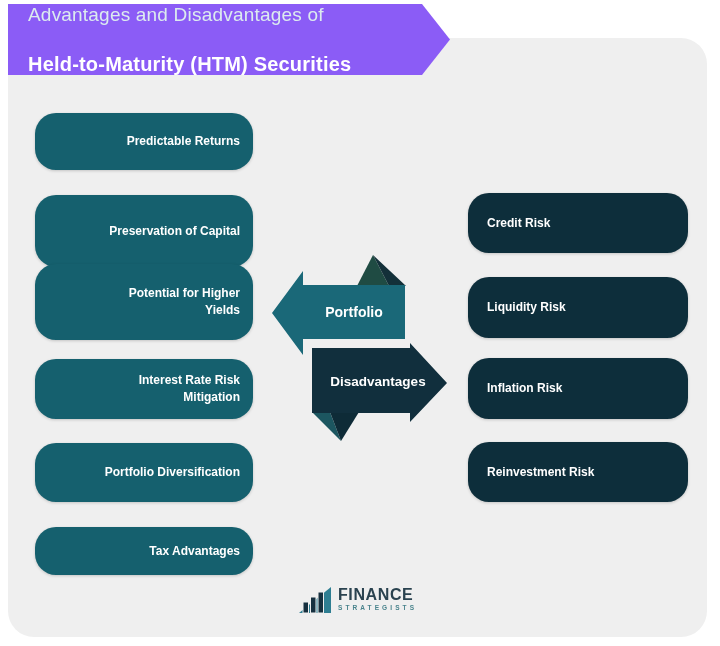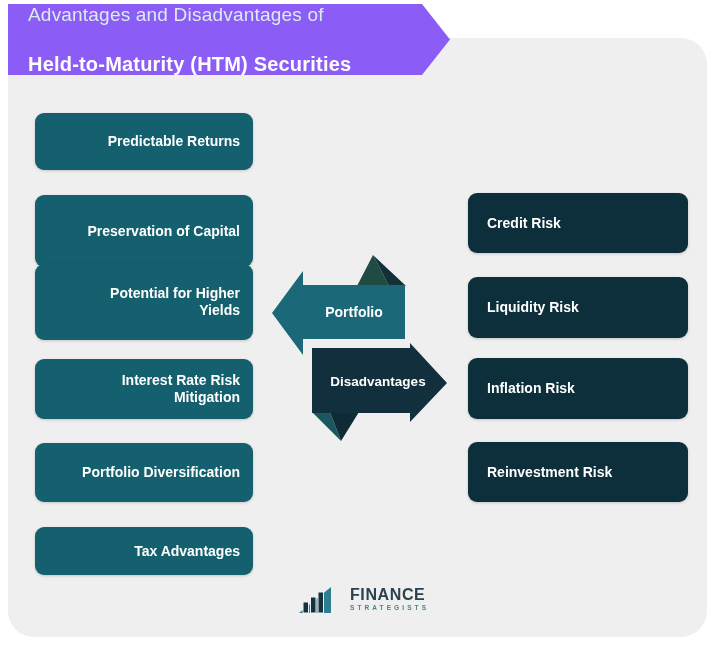--- a/index.html
+++ b/index.html
@@ -14,35 +14,35 @@
   .banner{
     position:absolute;left:8px;top:4px;width:442px;height:71px;
     background:#8b5cf6;
     clip-path:polygon(0 0,414px 0,100% 50%,414px 100%,0 100%);
     color:#fff;display:flex;flex-direction:column;justify-content:center;
     padding-left:20px;box-sizing:border-box;z-index:3;
   }
   .banner .l1{font-size:19px;font-weight:400;color:#DCEBEF;letter-spacing:.2px;line-height:24px;}
   .banner .l2{font-size:20px;font-weight:700;color:#ffffff;line-height:26px;letter-spacing:.2px;margin-top:24px;}
   .box{
-    position:absolute;border-radius:9px;display:flex;align-items:center;
-    color:#ffffff;font-weight:700;font-size:14px;line-height:17px;
+    position:absolute;border-radius:21px;display:flex;align-items:center;
+    color:#ffffff;font-weight:700;font-size:12px;line-height:17px;
     box-sizing:border-box;white-space:pre-line;
     box-shadow:0 1px 3px rgba(0,0,0,.18);z-index:2;
   }
   .adv{left:35px;width:218px;background:#15606E;justify-content:flex-end;text-align:right;padding:0 13px 0 12px;}
   .dis{left:468px;width:220px;background:#0D2E3B;justify-content:flex-start;text-align:left;padding:0 10px 0 19px;}
   .a1{top:113px;height:57px}.a2{top:195px;height:72px}.a3{top:264px;height:76px}
   .a4{top:359px;height:60px}.a5{top:443px;height:59px}.a6{top:527px;height:48px}
   .d1{top:193px;height:60px}.d2{top:277px;height:61px}.d3{top:358px;height:61px}.d4{top:442px;height:60px}
   .arrows{position:absolute;left:260px;top:248px;width:200px;height:200px;z-index:2;}
   .arrow-label{position:absolute;color:#fff;font-weight:700;text-align:center;z-index:4;}
   #lab-adv{left:295px;top:304px;width:118px;font-size:14px;}
   #lab-dis{left:314px;top:374px;width:128px;font-size:13.5px;}
-  .logo{position:absolute;left:298px;top:584px;display:flex;align-items:center;gap:18px;z-index:2;}
+  .logo{position:absolute;left:298px;top:584px;display:flex;align-items:center;gap:6px;z-index:2;}
   .logo-text{display:flex;flex-direction:column;}
   .brand{font-size:16px;font-weight:700;color:#2A424F;letter-spacing:.6px;line-height:15px;}
   .brand-sub{font-size:6.5px;font-weight:700;letter-spacing:3.1px;color:#49838C;margin-top:2px;line-height:8px;}
 </style>
 </head>
 <body>
 
 <div class="stage">
 
   <div class="panel"></div>

